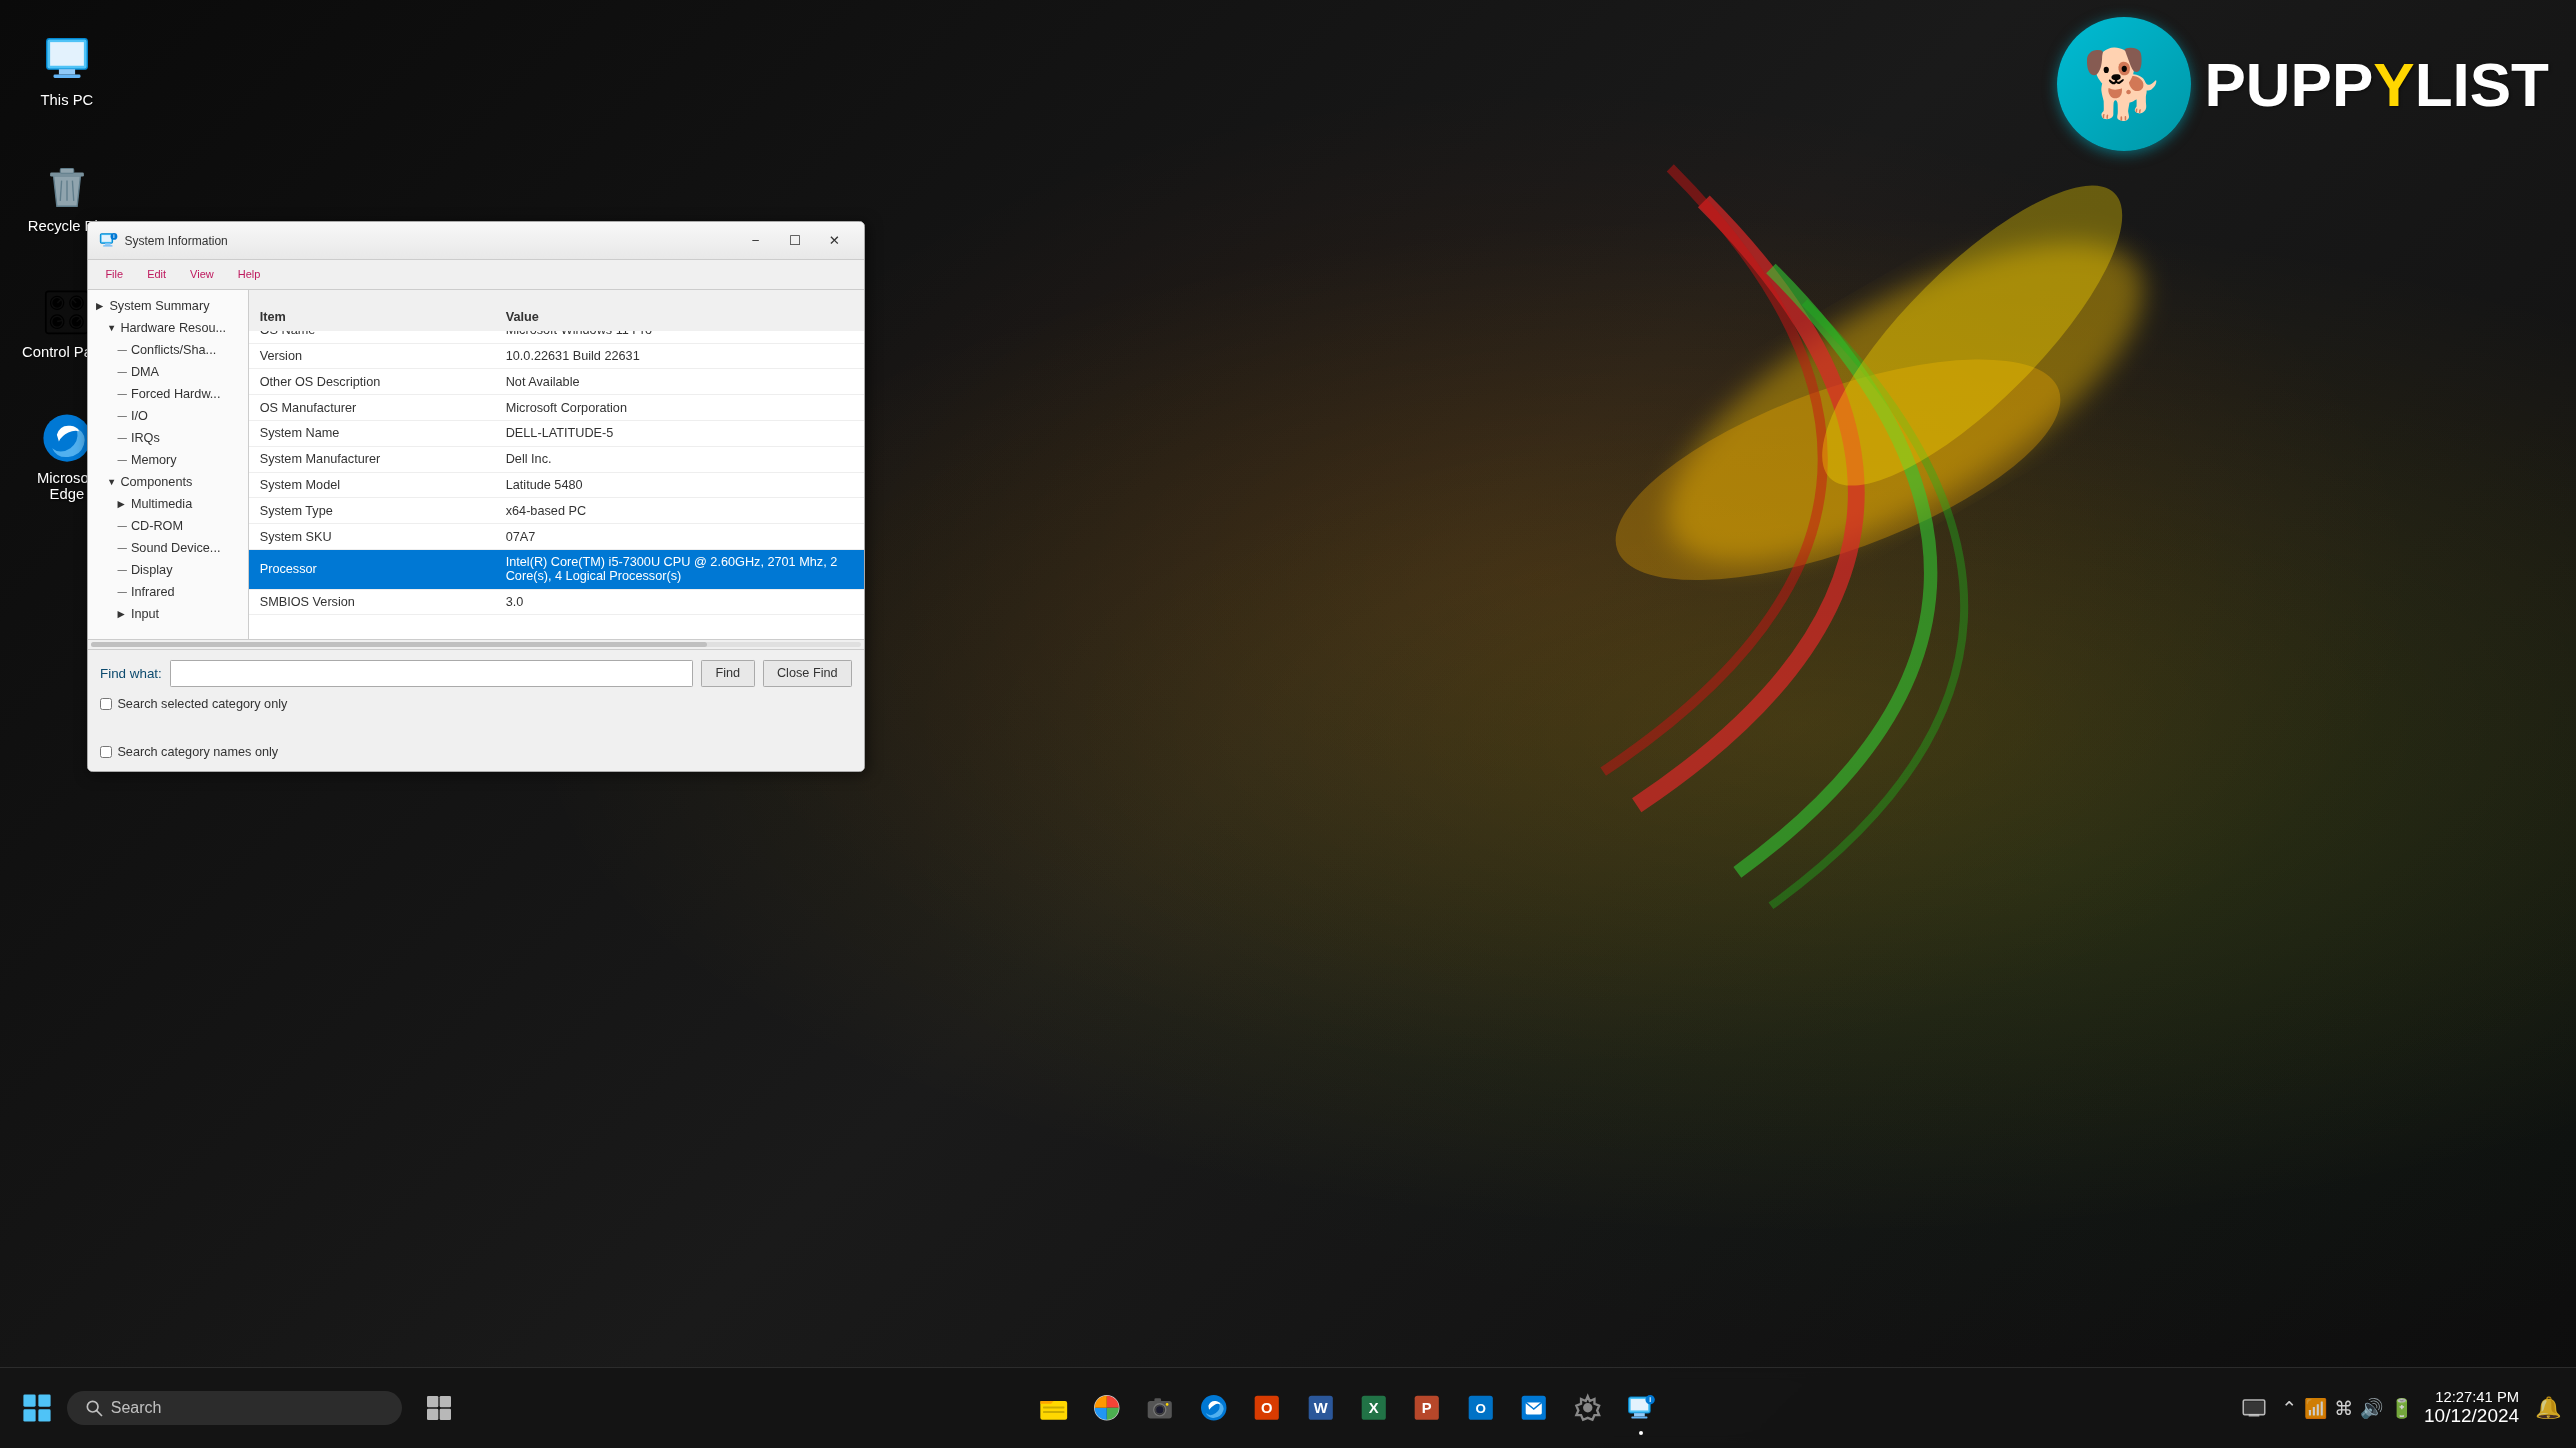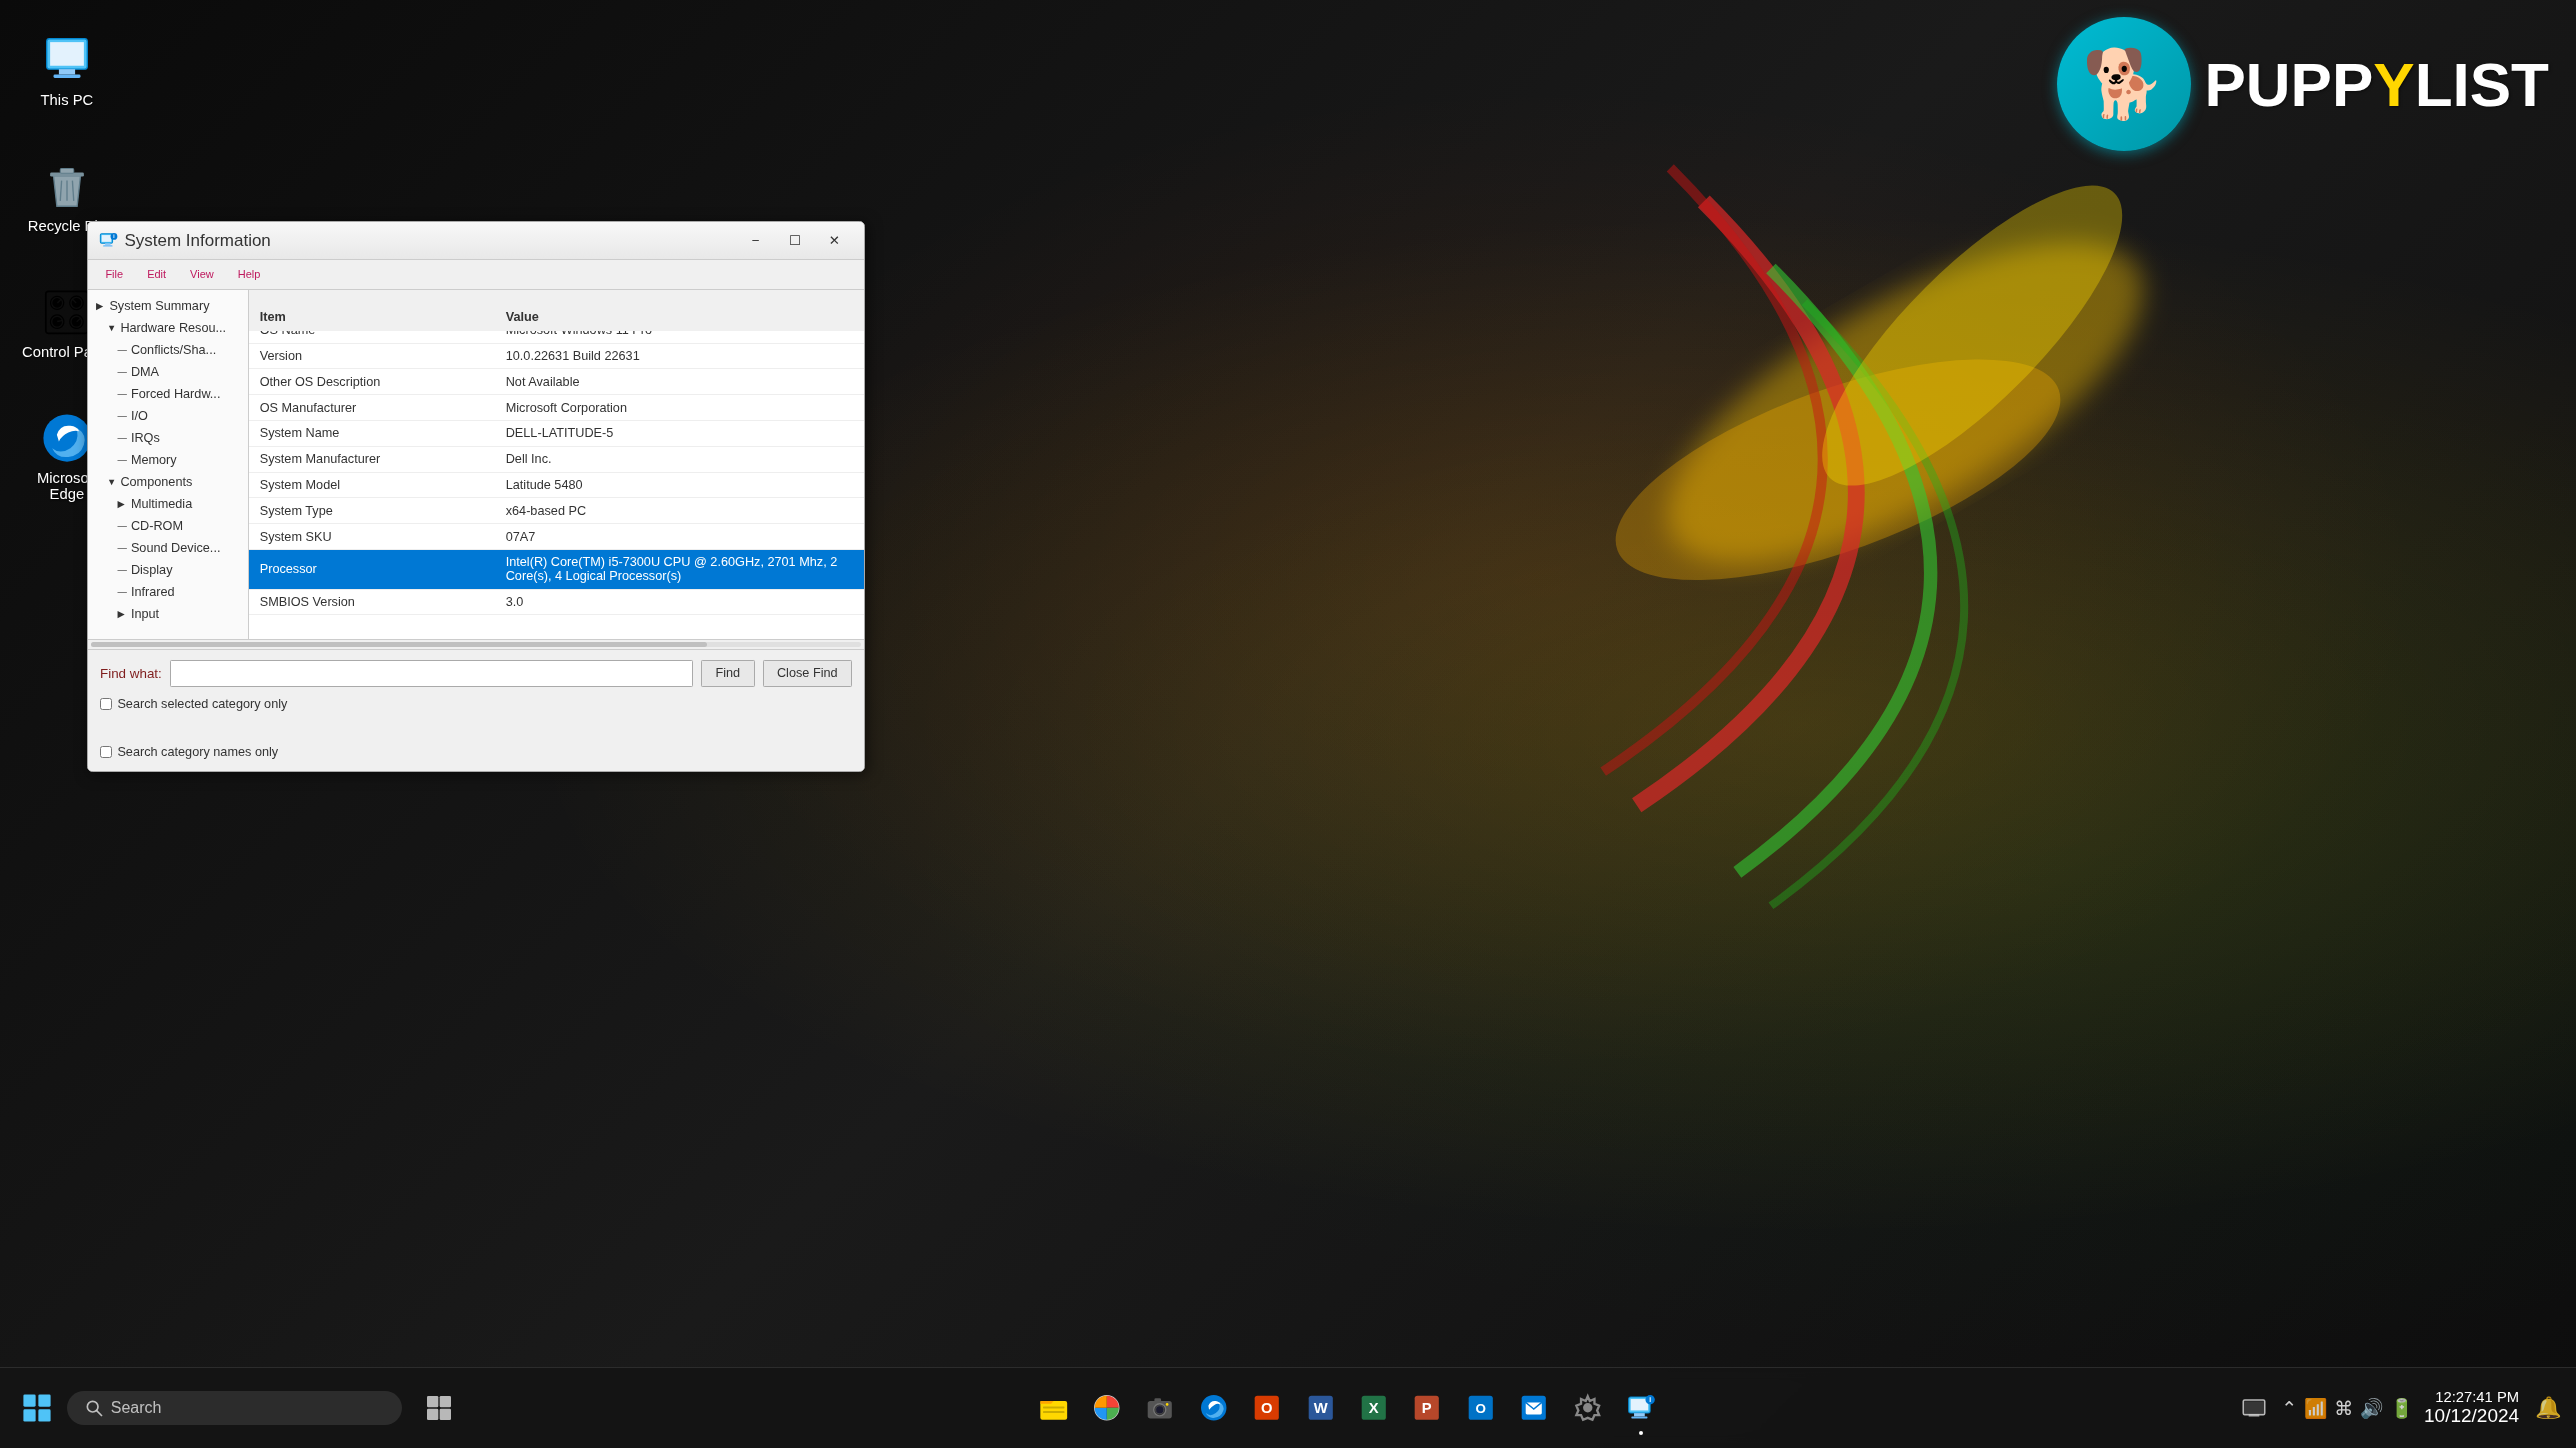--- a/index.html
+++ b/index.html
@@ -182,21 +182,21 @@
       user-select: none;
     }
 
     .window-icon {
       width: 19px;
       height: 19px;
       margin-right: 6.7px;
     }
 
     .window-title {
-      font-size: 17px;
+      font-size: 12px;
       color: #333;
       flex: 1;
     }
 
     .window-controls {
       display: flex;
       gap: 1.3px;
     }
 
     .win-btn {
@@ -317,21 +317,21 @@
 
     .find-bar {
       display: flex;
       align-items: center;
       gap: 8px;
       margin-bottom: 8px;
     }
 
     .find-label {
       font-size: 13.4px;
-      color: #7f1d1d;
+      color: #0c4a6e;
     }
 
     .find-input {
       flex: 1;
       height: 27px;
       border: 0.7px solid #aaa;
       background: white;
       font-size: 12px;
       padding: 0 6.7px;
       border-radius: 1.3px;

